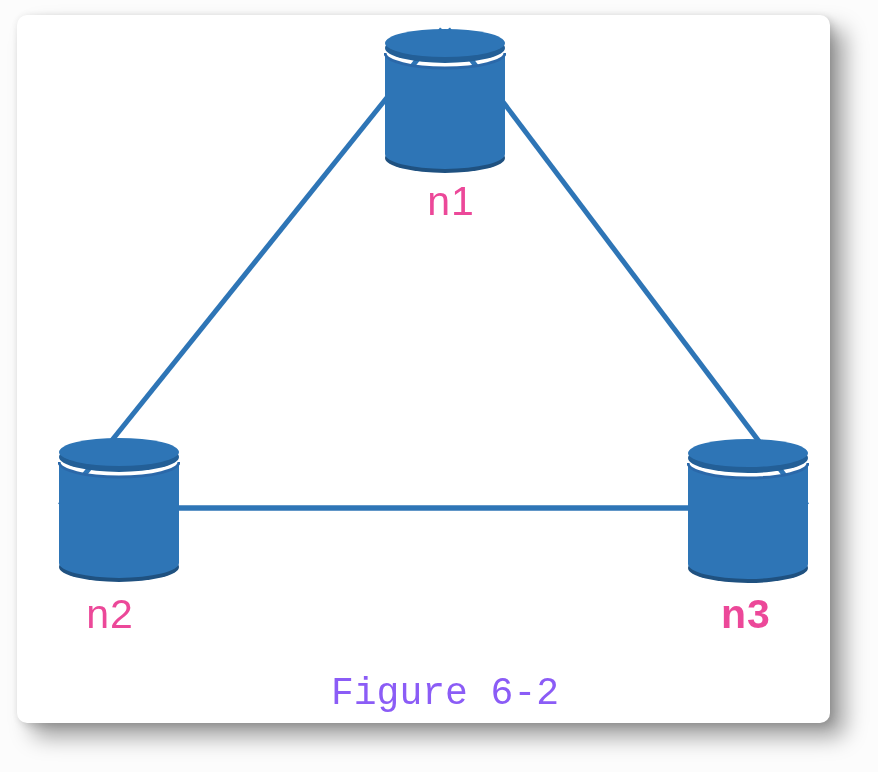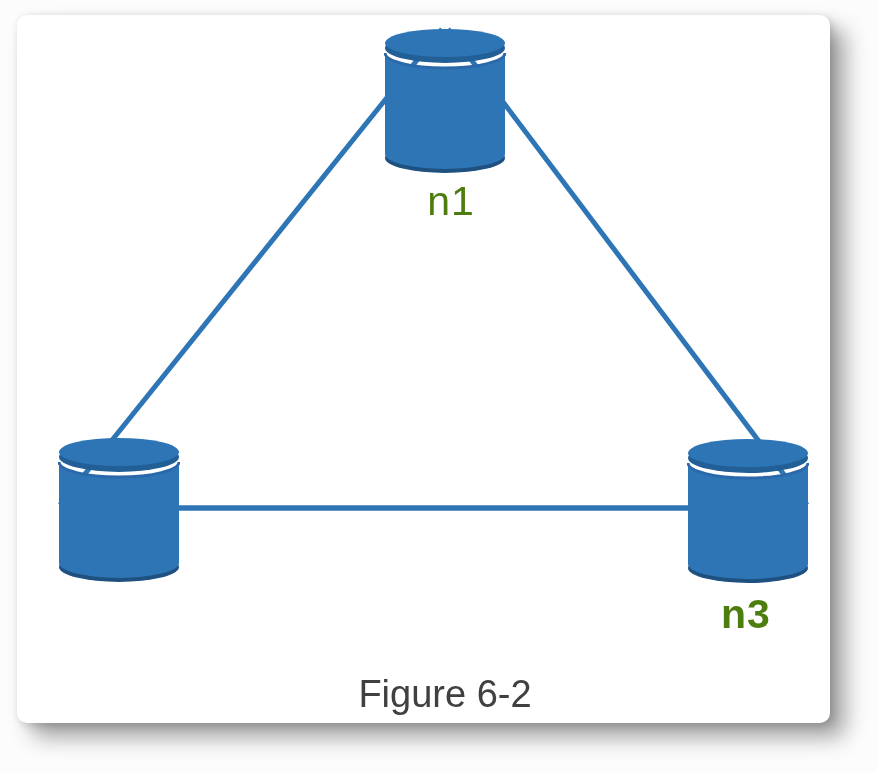--- a/index.html
+++ b/index.html
@@ -19,28 +19,29 @@
                 4px 4px 10px rgba(0,0,0,0.12),
                 0 0 7px rgba(0,0,0,0.06);
   }
   .edges { position: absolute; left: 0; top: 0; width: 813px; height: 708px; }
   .node { position: absolute; width: 122px; height: 146px; }
   .node svg { display: block; width: 122px; height: 146px; }
   .node-label {
     position: absolute; width: 122px;
     text-align: center;
     font-size: 41px; line-height: 42px;
-    color: #4d7c0f;
+    color: #ec4899;
     letter-spacing: 1px;
   }
   .caption {
     position: absolute; left: 228px; top: 659px; width: 400px;
     text-align: center;
     font-size: 38px; line-height: 40px;
-    color: #404040;
+    color: #8b5cf6;
+    font-family: Liberation Mono, monospace;
   }
 </style>
 </head>
 <body>
 
 <div class="stage">
   <div class="card">
 
     <svg class="edges" viewBox="0 0 813 708" aria-hidden="true">
       <line x1="425" y1="14" x2="43" y2="490" stroke-width="5" stroke="#2e75b6"></line>
@@ -73,19 +74,20 @@
         <ellipse cx="61" cy="130" rx="60" ry="15" fill="#1f5180"></ellipse>
         <path d="M1,25 A60,15 0 0 0 121,25 L121,126 A60,15 0 0 1 1,126 Z" fill="#2e75b6"></path>
         <path d="M1,25 A60,15 0 0 0 121,25" fill="none" stroke-width="3" stroke="#2b68a9"></path>
         <ellipse cx="61" cy="20" rx="60" ry="15" fill="#235f97"></ellipse>
         <ellipse cx="61" cy="15" rx="60" ry="14" fill="#2e75b6"></ellipse>
       </svg>
     </div>
 
     <div class="node-label" style="left:373px; top:165px;">n1</div>
 
+    <div class="node-label" style="left:32px; top:578px;">n2</div>
 
     <div class="node-label" style="left:668px; top:578px;font-weight:bold;">n3</div>
 
     <div class="caption">Figure 6-2</div>
 
   </div>
 </div>
 
 </body></html>

